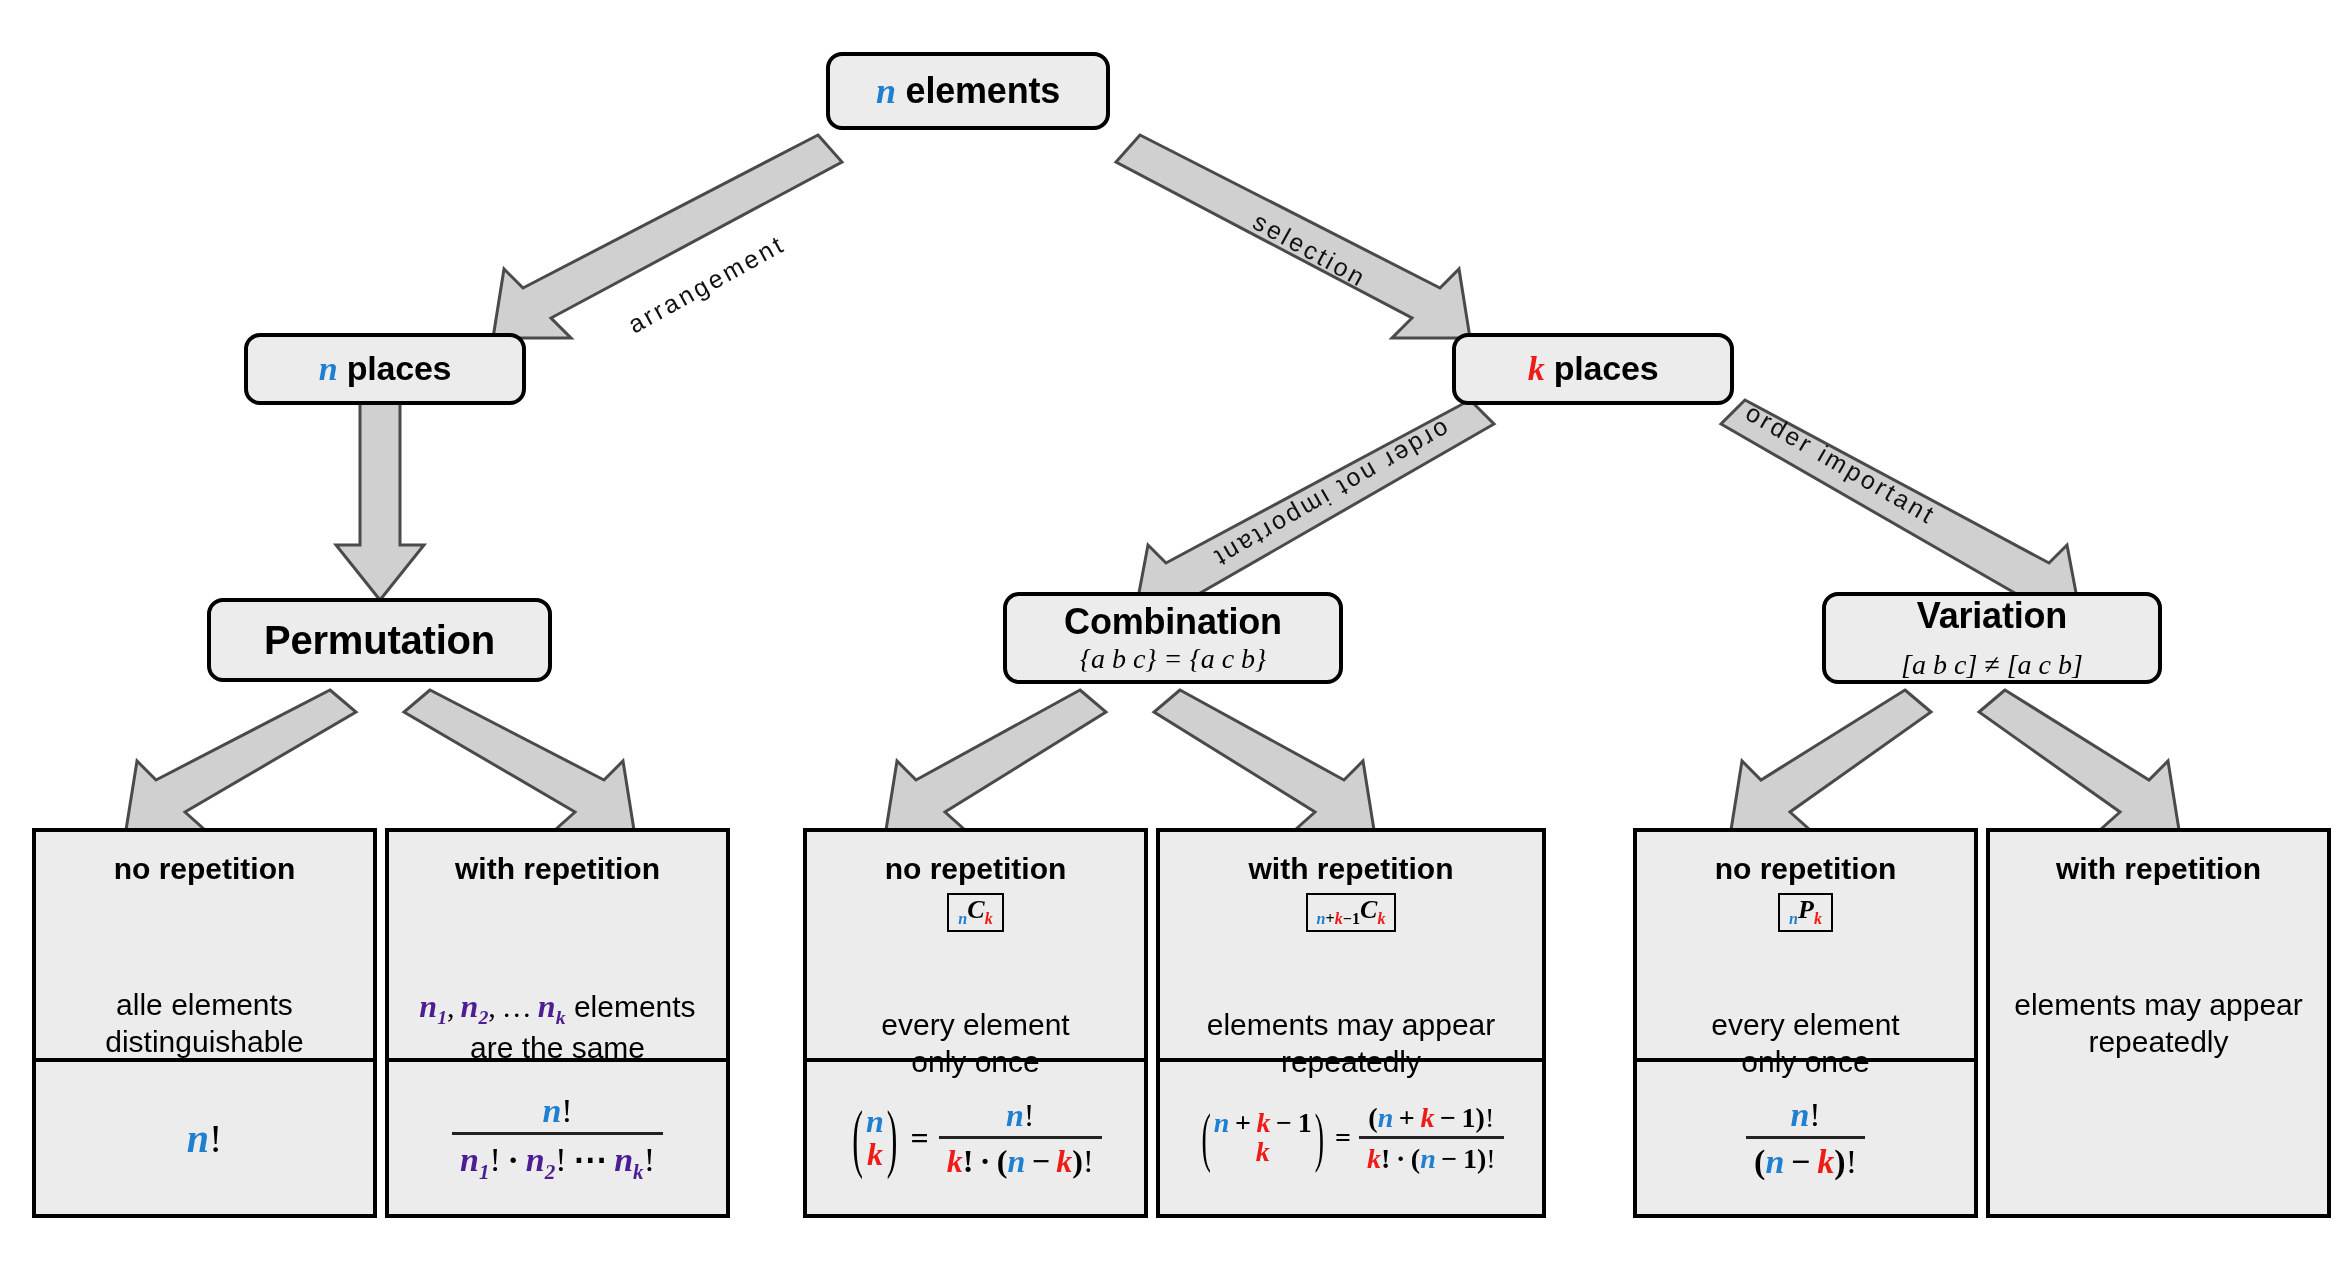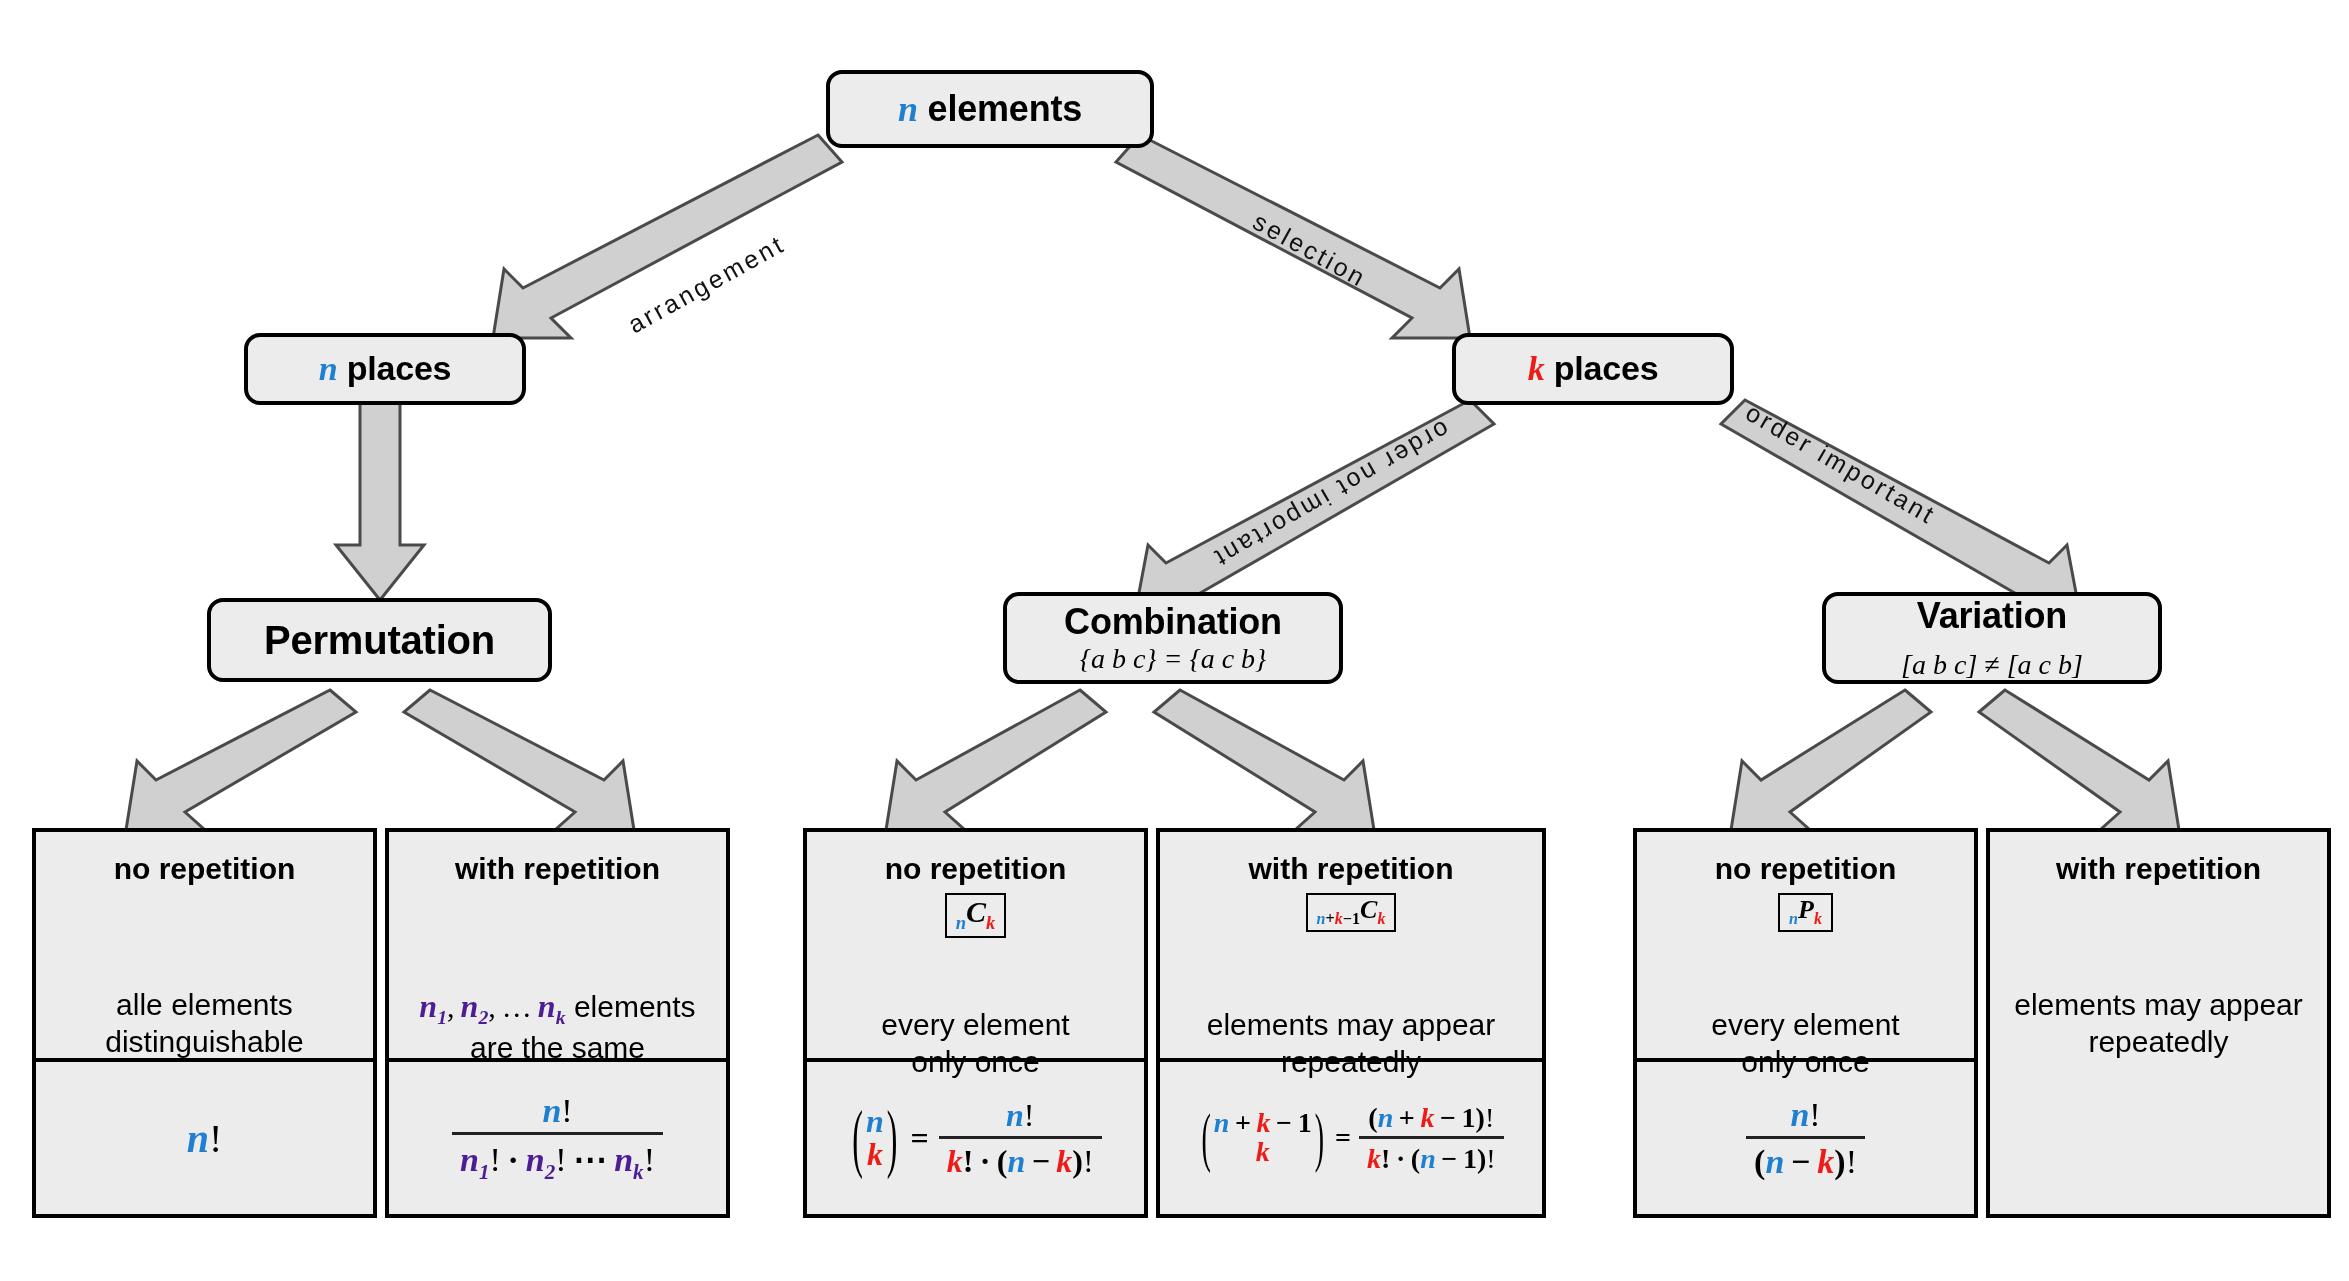--- a/index.html
+++ b/index.html
@@ -95,21 +95,21 @@
   </svg>
 
   <div class="elabel" style="left:790px;top:240px;transform:rotate(-29deg) translate(-100%,-50%);">arrangement</div>
 
   <div class="elabel" style="left:1255px;top:205px;transform:rotate(29deg);">selection</div>
 
   <div class="elabel" style="left:1440px;top:400px;transform:rotate(150deg) translate(0,-50%);">order not important</div>
 
   <div class="elabel" style="left:1748px;top:396px;transform:rotate(30deg);">order important</div>
 
-  <div class="node" style="left:826px;top:70px;width:328px;height:78px;">
+  <div class="node" style="left:826px;top:52px;width:284px;height:78px;">
     <div class="ttl" style="font-size:36px;">
       <span class="mi blue">n</span><span style="font-family:'Liberation Sans',sans-serif;">&nbsp;</span><span>elements</span>
     </div>
   </div>
 
   <div class="node" style="left:1452px;top:333px;width:282px;height:72px;">
     <div class="ttl" style="font-size:34px;">
       <span class="mi red">k</span><span>&nbsp;</span><span>places</span>
     </div>
   </div>
@@ -168,21 +168,21 @@
         <span class="den">
           <span class="mi green"><span>n</span><span class="sub">1</span></span><span class="mroman">!</span><span class="mup"> · </span><span class="mi green"><span>n</span><span class="sub">2</span></span><span class="mroman">!</span><span class="mup"> ⋯ </span><span class="mi green"><span>n</span><span class="sub">k</span></span><span class="mroman">!</span>
         </span>
       </span>
     </div>
   </div>
 
   <div class="leaf" style="left:803px;top:828px;width:345px;height:390px;">
     <div class="top">
       <div class="hdr">no repetition</div>
-      <div class="nota" style="font-size:30px;">
+      <div class="nota" style="font-size:26px;">
         <span class="sub mi blue">n</span><span class="mi">C</span><span class="sub mi red">k</span>
       </div>
       <div class="desc" style="top:175px;">
         <div>every element</div>
         <div>only once</div>
       </div>
     </div>
     <div class="formula">
       <span style="font-size:32px;display:inline-flex;align-items:center;">
         <span class="paren">

